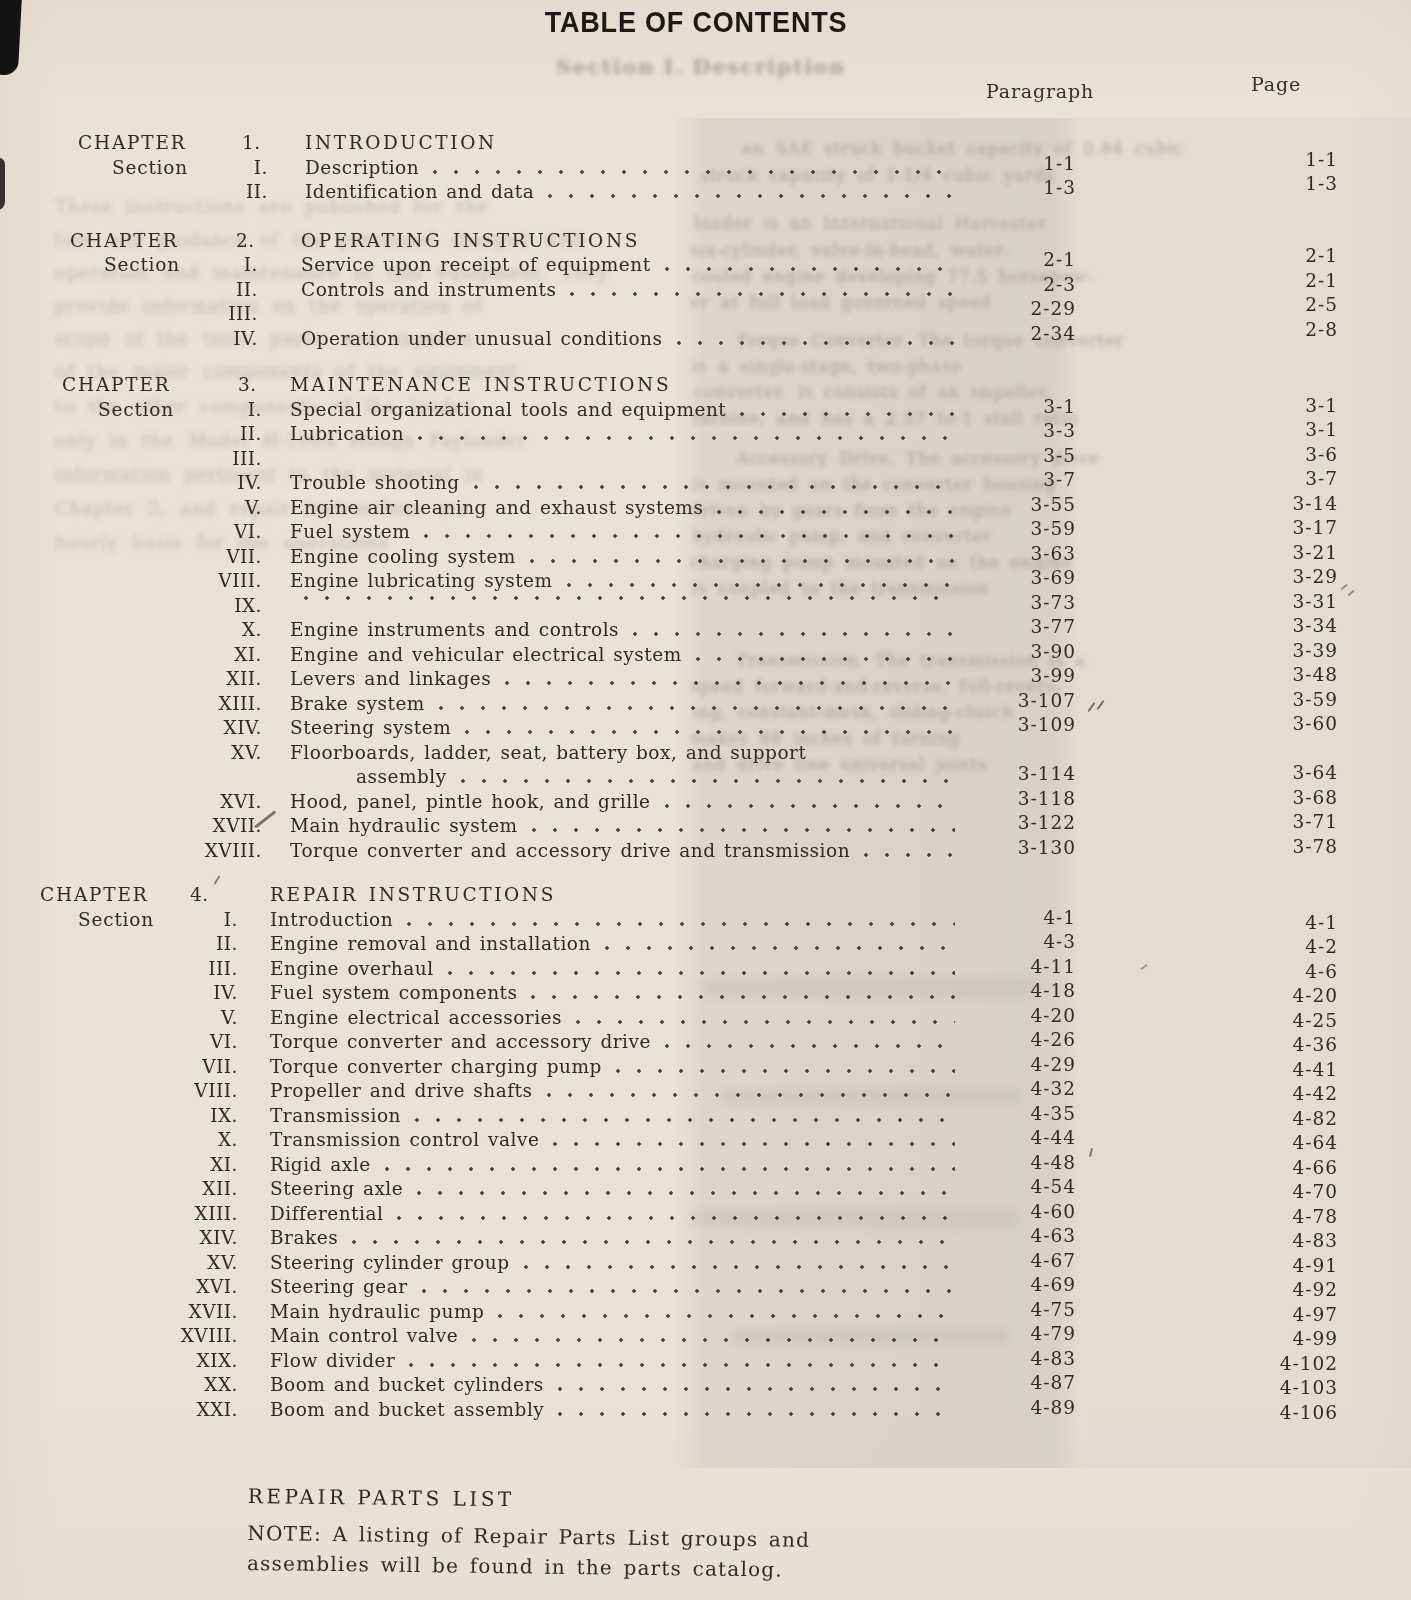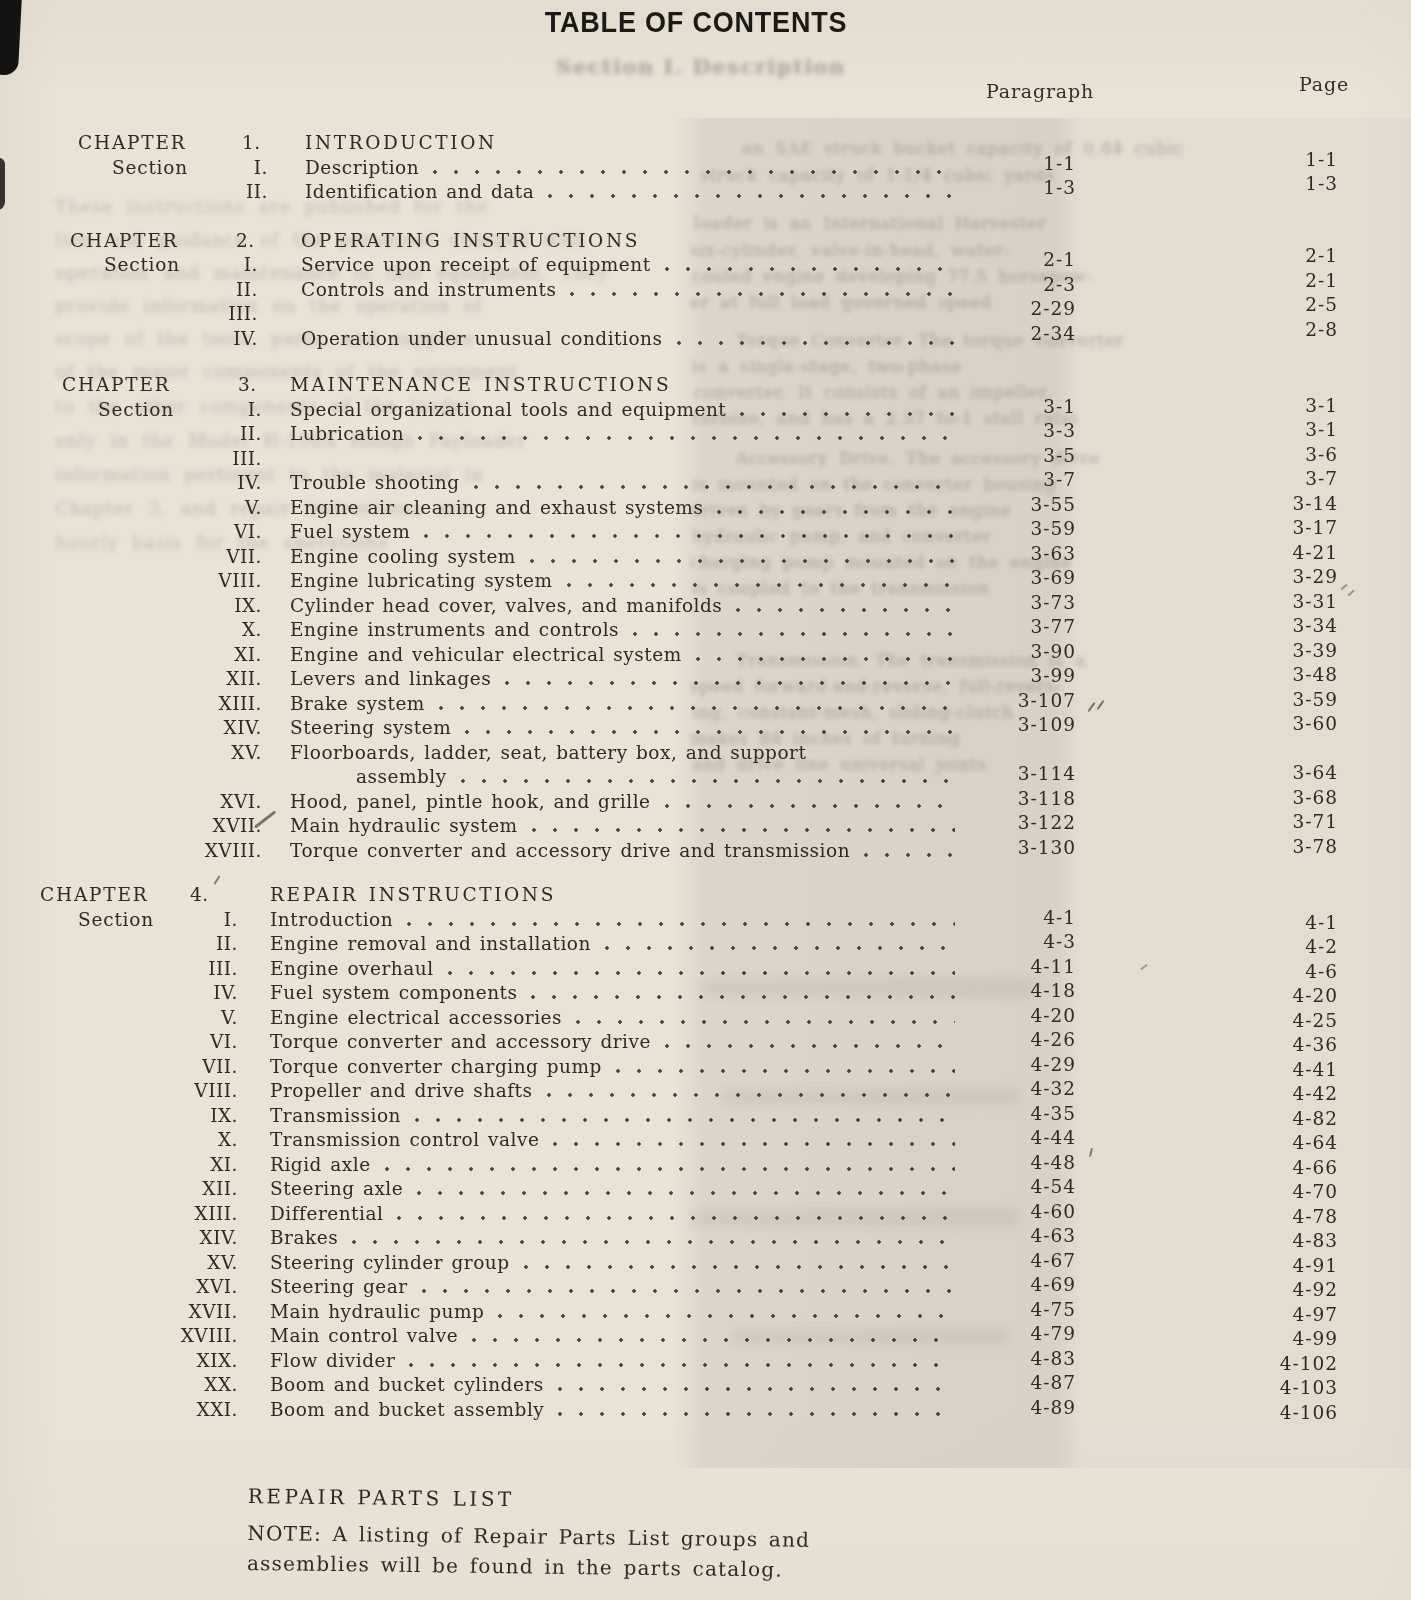--- a/index.html
+++ b/index.html
@@ -42,21 +42,21 @@
   .ghost-right{font-size:17px;letter-spacing:.6px;word-spacing:5px;color:rgba(102,97,87,.42);filter:blur(2.2px);}
   .smudge{position:absolute;background:rgba(118,113,103,.12);filter:blur(6px);border-radius:8px;pointer-events:none;}
   
   .page-title{
     position:absolute;top:7px;left:0;width:1392px;text-align:center;
     font-family:"Liberation Sans", sans-serif;font-weight:bold;font-size:27px;
     letter-spacing:.8px;color:#1d1a16;transform:scaleY(1.07);
   }
   .col-header{position:absolute;font-size:19px;letter-spacing:.8px;color:#332f28;}
   .hdr-paragraph{left:980px;top:80px;width:120px;text-align:center;}
-  .hdr-page{left:1264px;top:73px;width:120px;text-align:center;}
+  .hdr-page{left:1216px;top:73px;width:120px;text-align:center;}
   
   .toc{position:absolute;top:132px;left:0;right:0;font-size:18.5px;letter-spacing:.5px;word-spacing:2px;}
   .row{position:relative;height:24.5px;}
   .chapter{position:relative;}
   .ch0{--lab:78px;--sec:112px;--numR:268px;--numX:242px;--ttl:305px;--parOff:-4px;--pagOff:-8px;}
   .ch1{--lab:70px;--sec:104px;--numR:258px;--numX:236px;--ttl:301px;--parOff:-5px;--pagOff:-9px;}
   .ch2{--lab:62px;--sec:98px;--numR:262px;--numX:238px;--ttl:290px;--parOff:-3px;--pagOff:-4px;}
   .ch3{--lab:40px;--sec:78px;--numR:238px;--numX:190px;--ttl:270px;--parOff:-2px;--pagOff:3px;}
   .gap1{margin-top:24px;} .gap2{margin-top:22px;} .gap3{margin-top:20px;}
   .chapter-label{position:absolute;left:var(--lab);letter-spacing:1.8px;}
@@ -267,35 +267,34 @@
         <span class="par">3-59</span>
         <span class="pag">3-17</span>
       </div>
       <div class="row">
         <span class="numeral">VII.</span>
         <span class="entry">
           <span>Engine cooling system</span>
           <span class="leader"></span>
         </span>
         <span class="par">3-63</span>
-        <span class="pag">4-21</span>
+        <span class="pag">3-21</span>
       </div>
       <div class="row">
         <span class="numeral">VIII.</span>
         <span class="entry">
           <span>Engine lubricating system</span>
           <span class="leader"></span>
         </span>
         <span class="par">3-69</span>
         <span class="pag">3-29</span>
       </div>
       <div class="row">
         <span class="numeral">IX.</span>
         <span class="entry">
-          <span>Cylinder head cover, valves, and manifolds</span>
           <span class="leader"></span>
         </span>
         <span class="par">3-73</span>
         <span class="pag">3-31</span>
       </div>
       <div class="row">
         <span class="numeral">X.</span>
         <span class="entry">
           <span>Engine instruments and controls</span>
           <span class="leader"></span>

